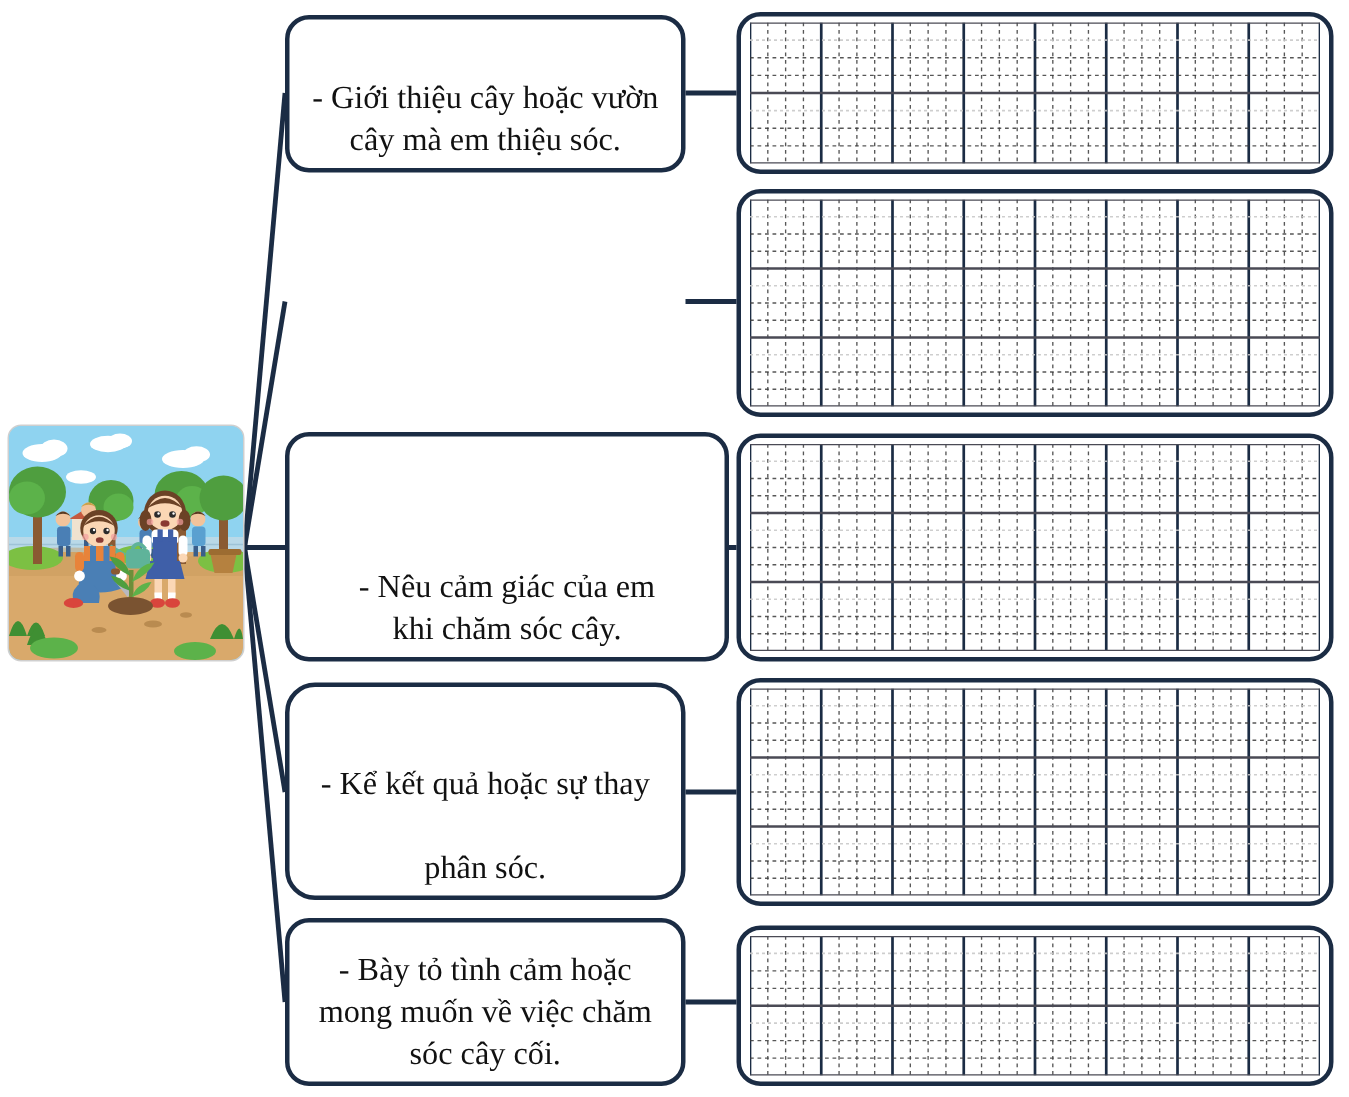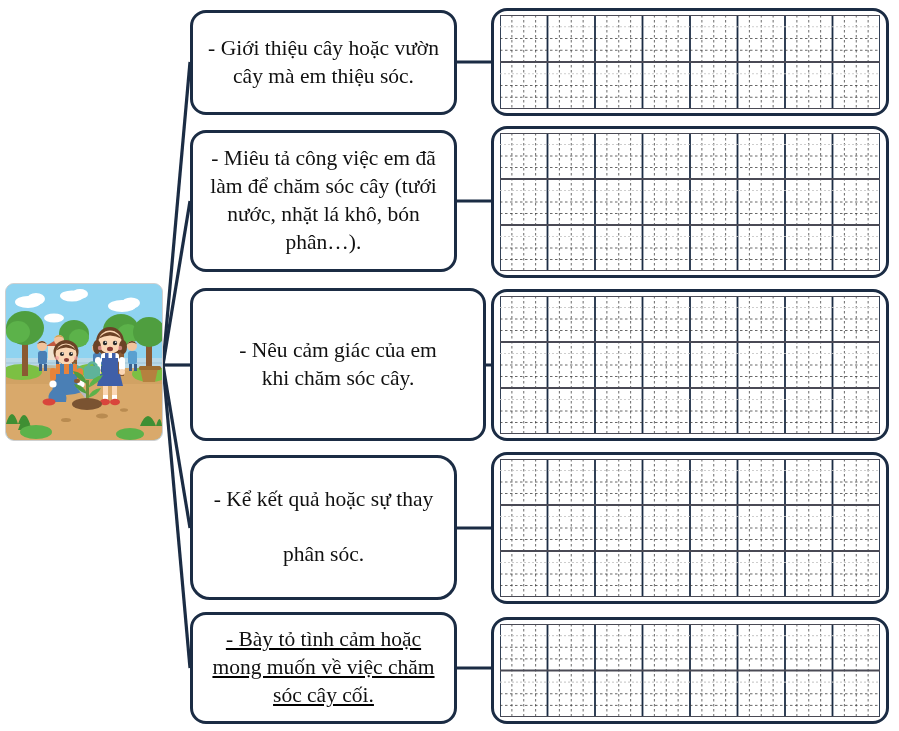--- a/index.html
+++ b/index.html
@@ -42,21 +42,21 @@
   #source-image svg { display: block; }
 
   
   .branch-box {
     position: absolute;
     box-sizing: border-box;
     border: 3px solid #1b2c44;
     border-radius: 16px;
     background: #ffffff;
     display: flex;
-    align-items: center;
+    align-items: flex-end;
     justify-content: center;
     text-align: center;
     padding: 4px 14px;
   }
   .branch-text {
     font-size: 21.5px;
     line-height: 1.30;
     color: #111111;
     font-family: "Liberation Serif", "DejaVu Serif", serif;
   }
@@ -293,45 +293,37 @@
     </svg>
   </div>
 
   <div class="branch-box" style="left:190px; top:10px; width:267px; height:105px;">
     <div class="branch-text">
       <span>- Giới thiệu cây hoặc vườn</span><br>
       <span>cây mà em thiệu sóc.</span>
     </div>
   </div>
 
-  <div class="branch-box" style="left:190px; top:130px; width:267px; height:142px;">
-    <div class="branch-text">
-      <span>- Miêu tả công việc em đã</span><br>
-      <span>làm để chăm sóc cây (tưới</span><br>
-      <span>nước, nhặt lá khô, bón</span><br>
-      <span>phân…).</span>
-    </div>
-  </div>
 
   <div class="branch-box" style="left:190px; top:288px; width:296px; height:153px;">
     <div class="branch-text">
       <span>- Nêu cảm giác của em</span><br>
       <span>khi chăm sóc cây.</span>
     </div>
   </div>
 
   <div class="branch-box" style="left:190px; top:455px; width:267px; height:145px;border-radius:20px;">
     <div class="branch-text">
       <span>- Kể kết quả hoặc sự thay</span><br>
       <br>
       <span>phân sóc.</span>
     </div>
   </div>
 
-  <div class="branch-box" style="left:190px; top:612px; width:267px; height:112px;text-decoration:underline;">
+  <div class="branch-box" style="left:190px; top:612px; width:267px; height:112px;">
     <div class="branch-text">
       <span>- Bày tỏ tình cảm hoặc</span><br>
       <span>mong muốn về việc chăm</span><br>
       <span>sóc cây cối.</span>
     </div>
   </div>
 
   <div class="grid-box" style="left:491px; top:8px; width:398px; height:108px;">
     <div class="grid-inner">
         <svg viewBox="0 0 380 94" preserveAspectRatio="none">

